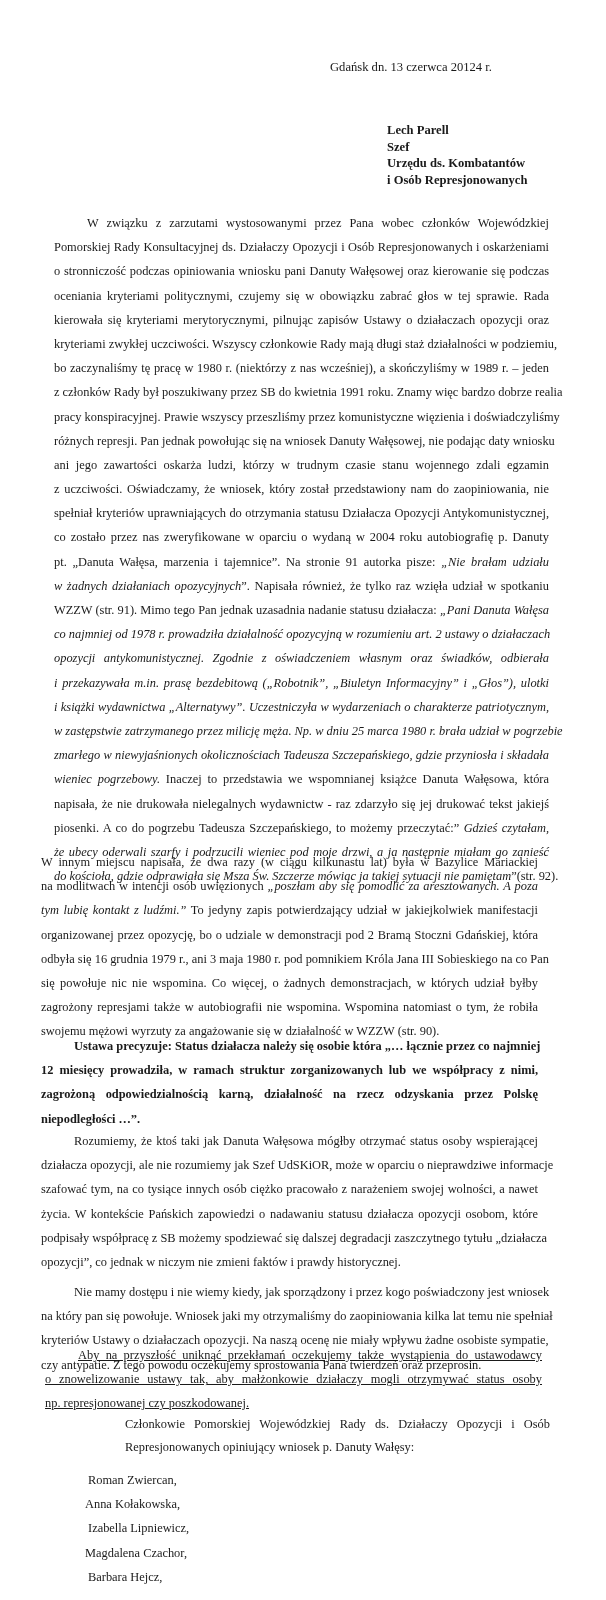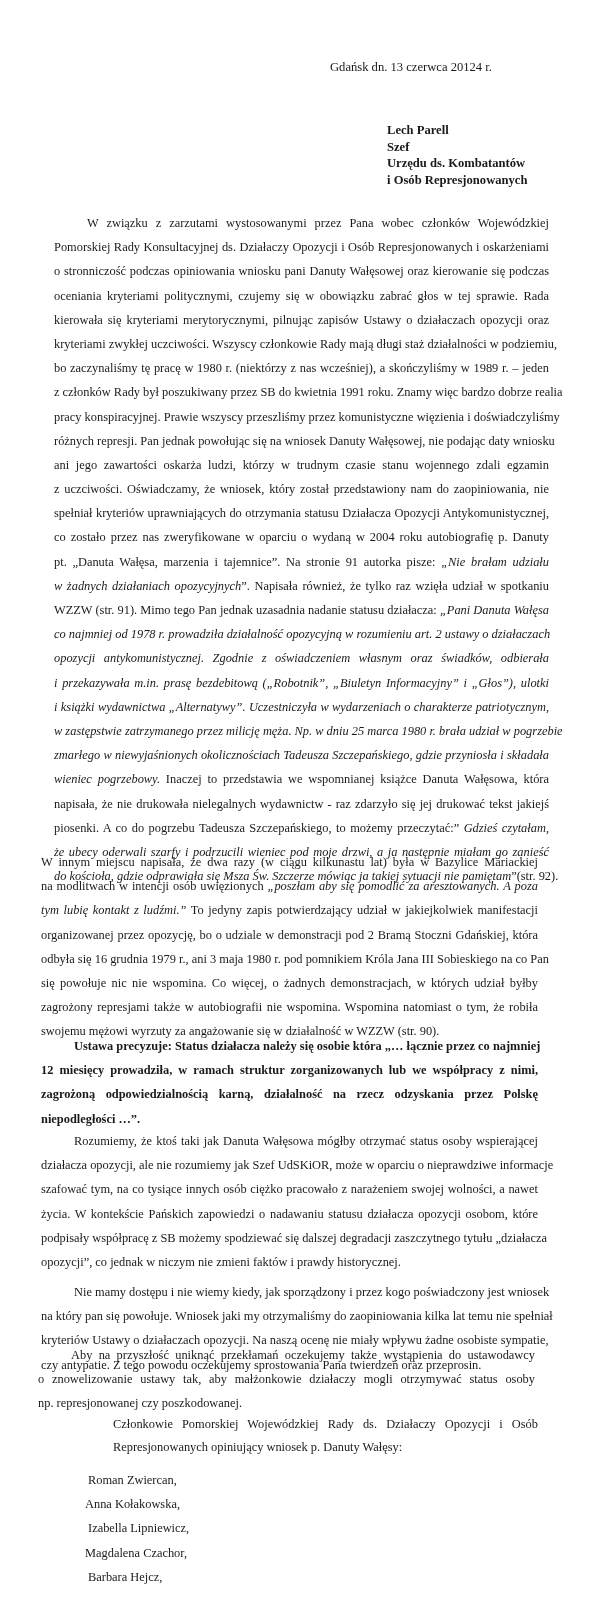--- a/index.html
+++ b/index.html
@@ -10,22 +10,22 @@
   .addr { position: absolute; left: 358px; top: 122px; font-weight: bold; font-size: 12.6px; line-height: 16.5px; margin-left: 29px; }
   .addr div { white-space: nowrap; }
   .para { position: absolute; font-size: 12.4px; }
   .line { height: 24.2px; line-height: 24.2px; white-space: nowrap; text-align: justify; text-align-last: justify; }
   .line.last { text-align-last: left; }
   .p1 { left: 54px; width: 495px; top: 211px; }
   .p2 { left: 41px; width: 497px; top: 850px; }
   .p3 { left: 41px; width: 497px; top: 1034px; font-weight: bold; }
   .p4 { left: 41px; width: 497px; top: 1129px; }
   .p5 { left: 41px; width: 497px; top: 1248px; margin-top: 32px; }
-  .p6 { left: 38px; width: 497px; top: 1343px; }
-  .p7 { left: 113px; width: 425px; top: 1413px; line-height: 23px; }
+  .p6 { left: 45px; width: 497px; top: 1343px; text-decoration: underline; }
+  .p7 { left: 125px; width: 425px; top: 1413px; line-height: 23px; }
   .p7 .line { height: 23px; line-height: 23px; }
   .indent { padding-left: 33px; }
   .p1 .indent { padding-left: 33px; }
   i { font-style: italic; }
   .signers { position: absolute; left: 40px; top: 1468px; font-size: 12.4px; }
   .signers div { height: 24.2px; line-height: 24.2px; white-space: nowrap; margin-left: 45px; }
 </style>
 </head>
 <body>
 

